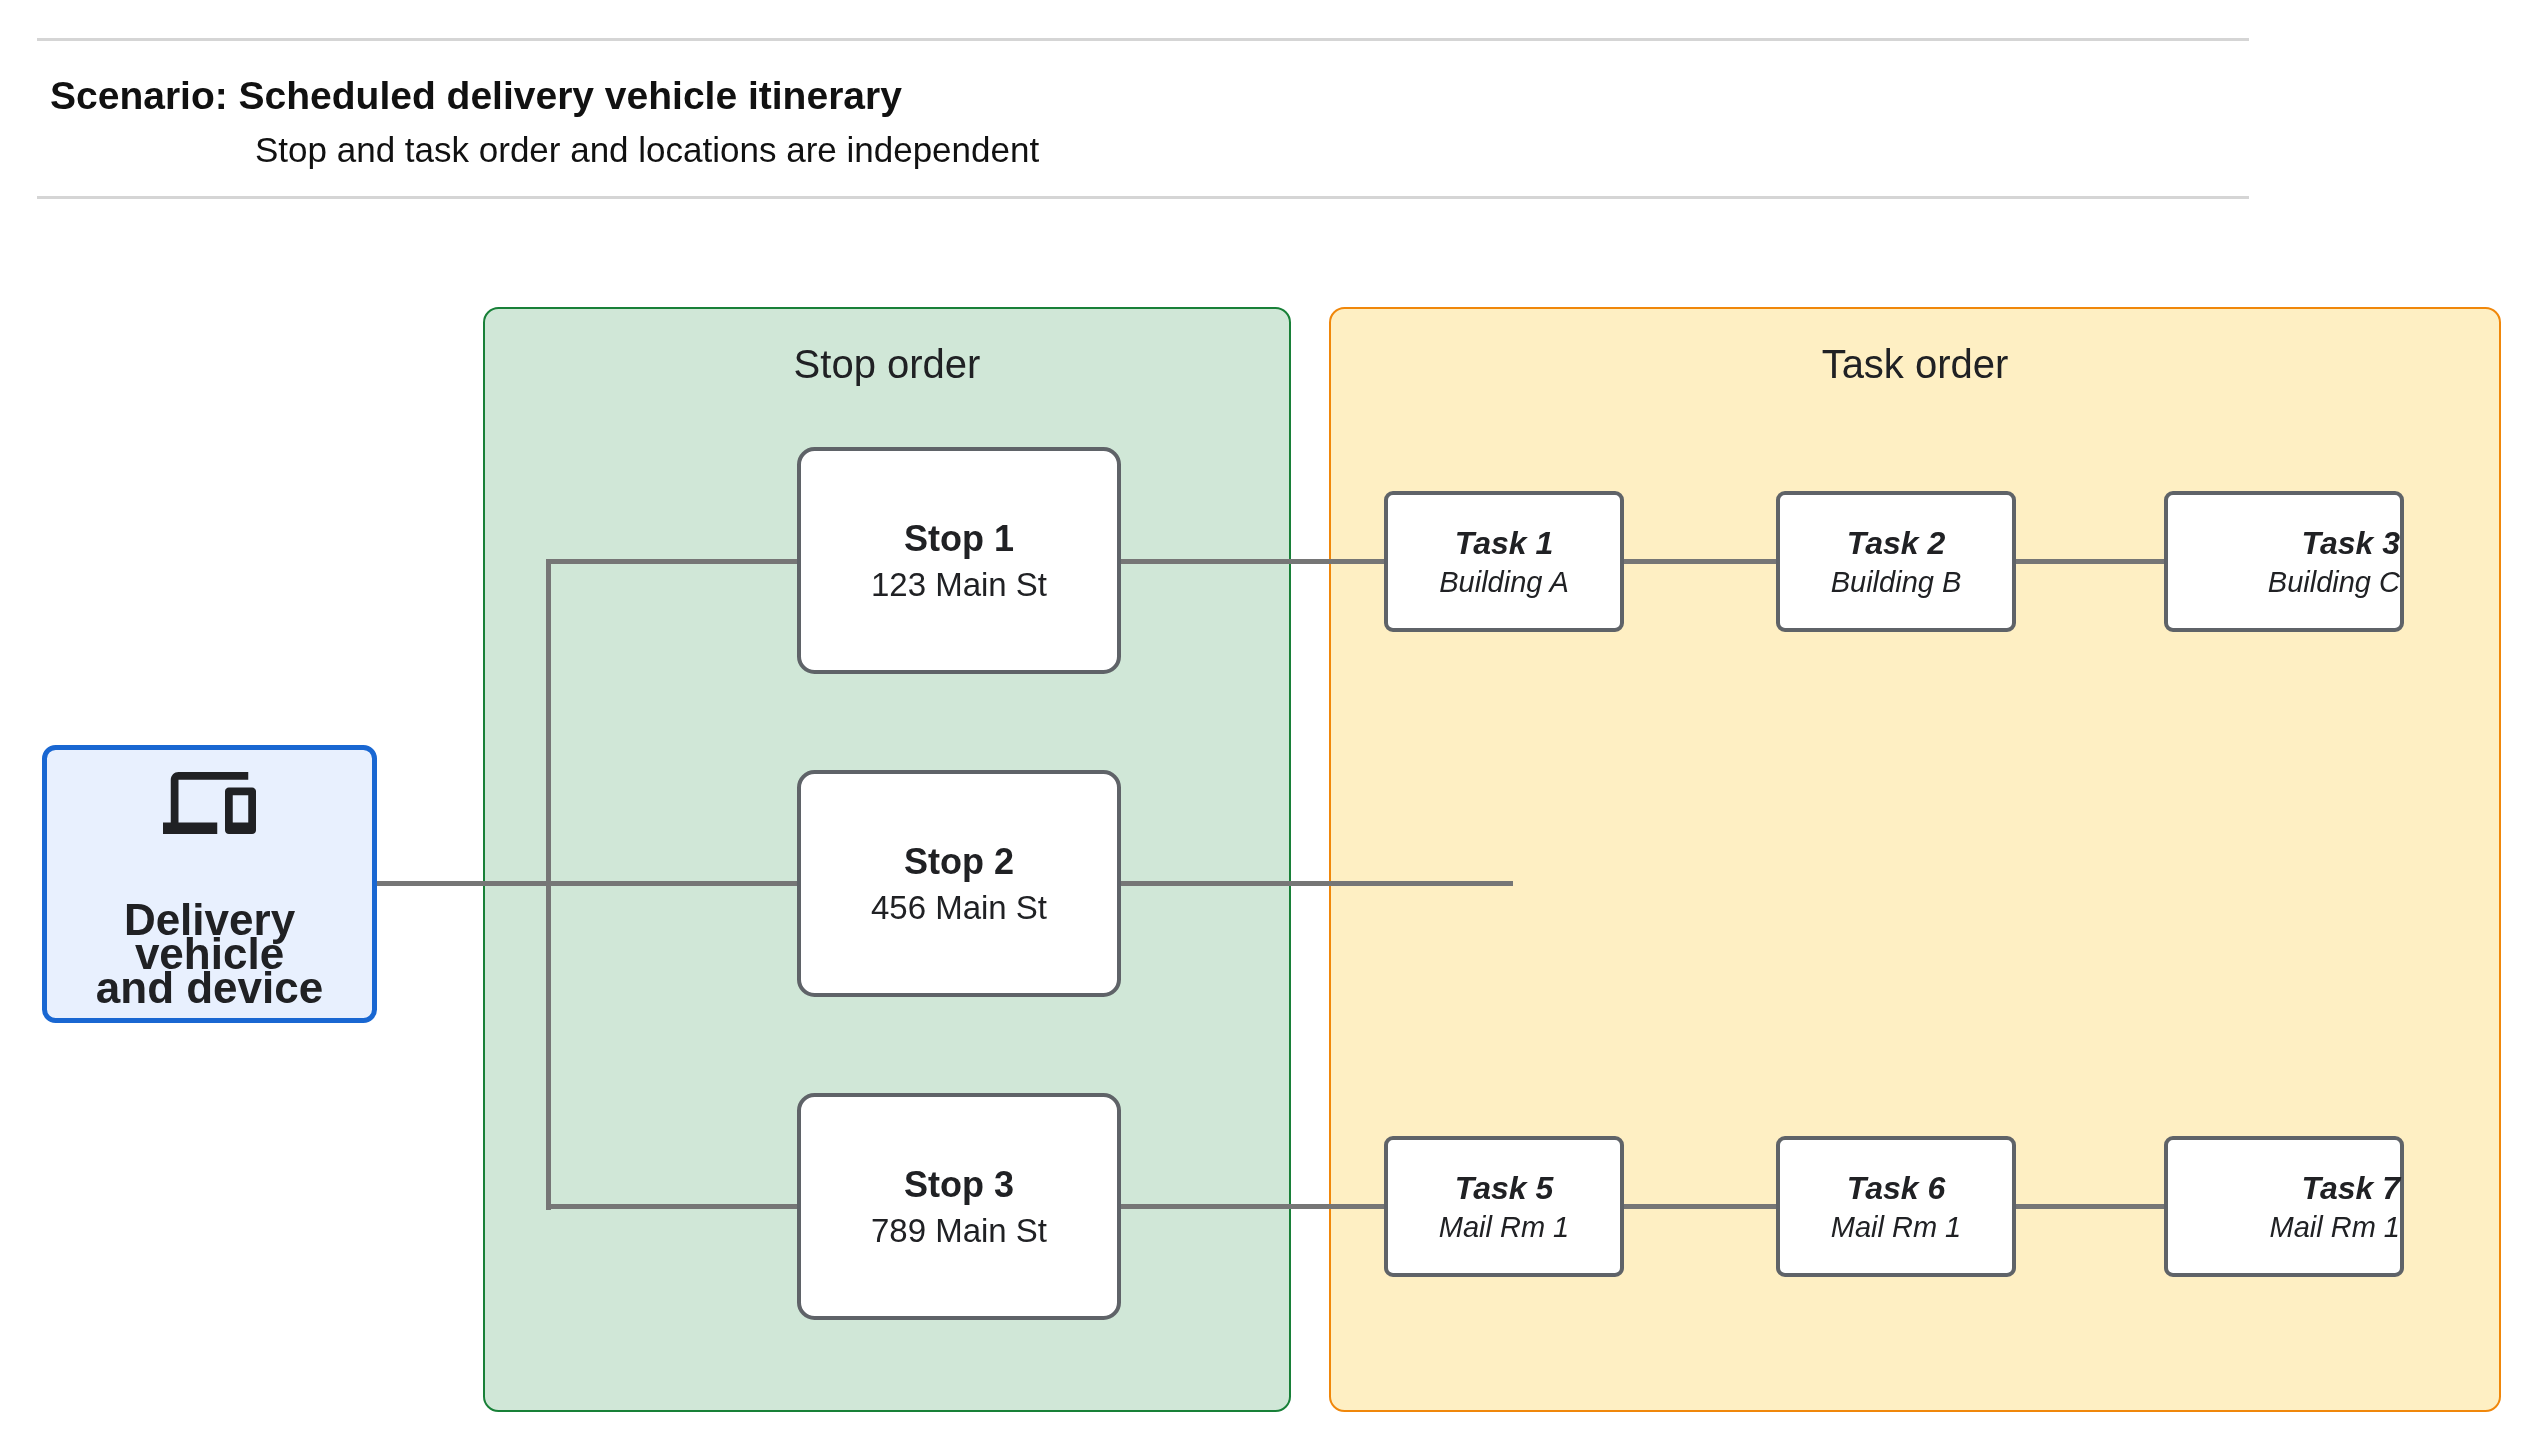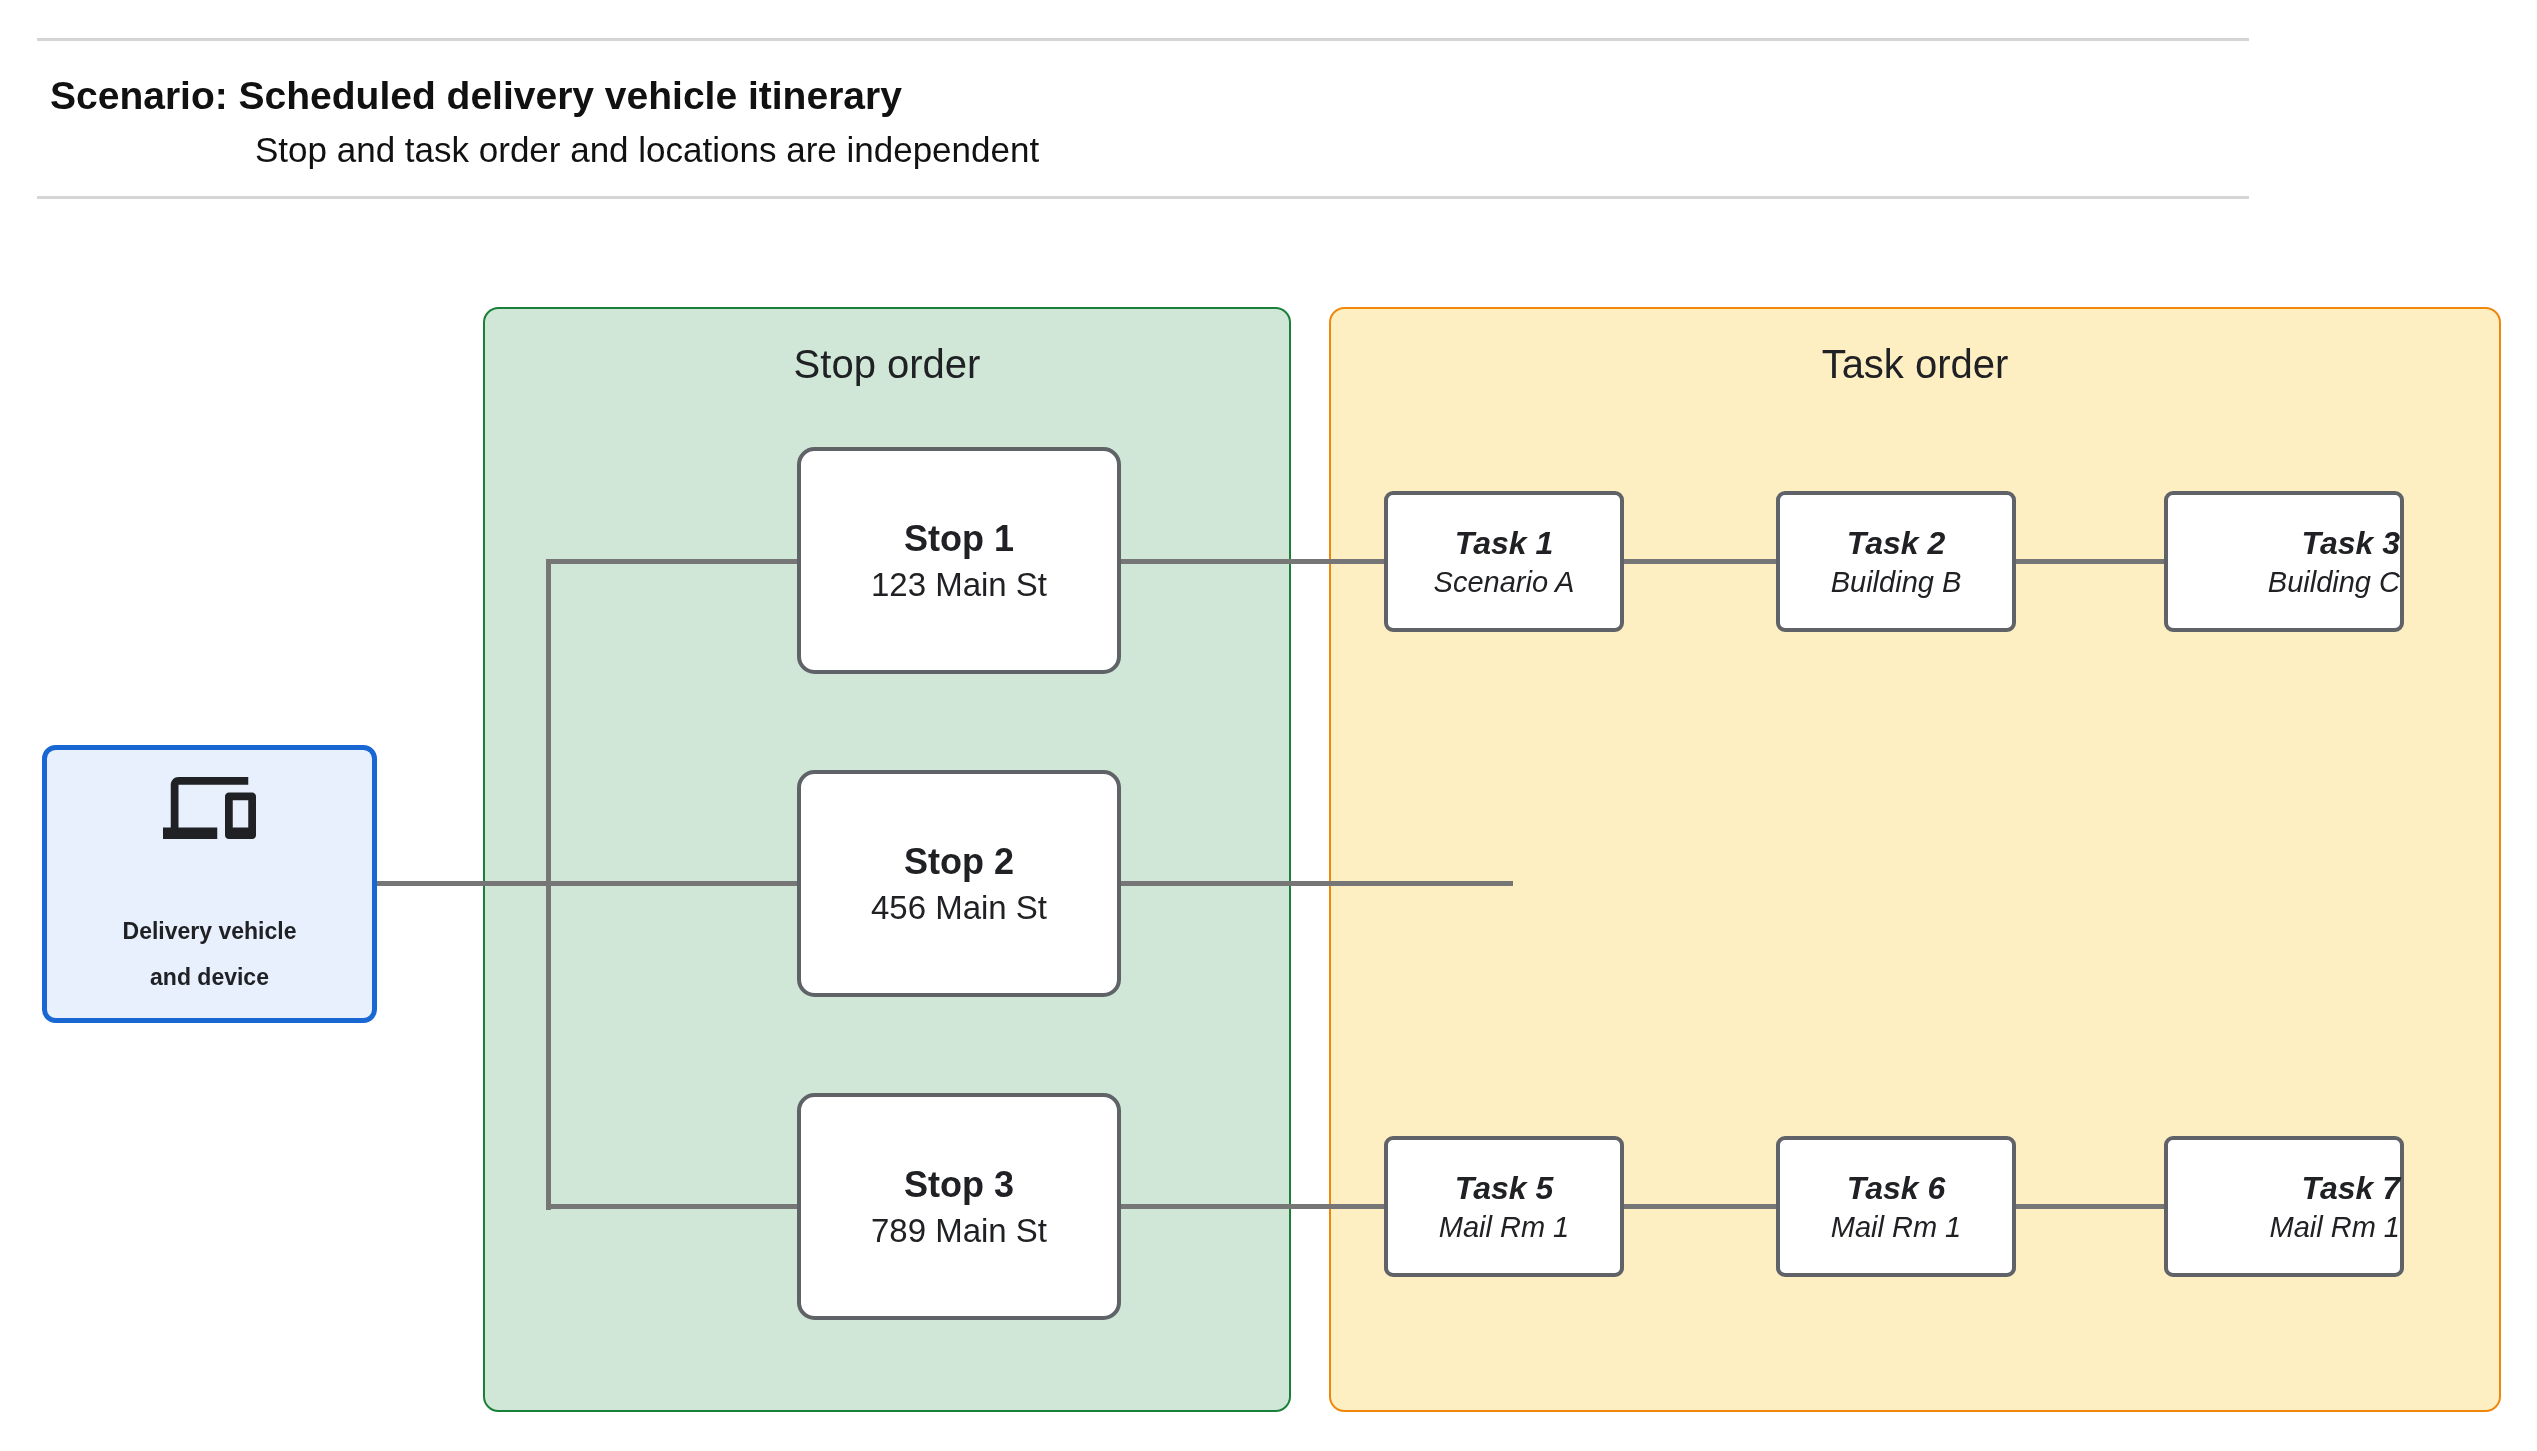--- a/index.html
+++ b/index.html
@@ -35,21 +35,21 @@
   .task{width:240px;height:141px;border-radius:9px;font-style:italic;}
   .task .node-title{font-size:32px;font-weight:bold;line-height:41px;}
   .task .node-loc{font-size:29px;line-height:37px;}
   .col1{left:1384px;} .col2{left:1776px;} .col3{left:2164px;align-items:flex-end;}
   .row1{top:491px;} .row2{top:814px;} .row3{top:1136px;}
   .stop1{top:447px;} .stop2{top:770px;} .stop3{top:1093px;}
 
   .delivery{position:absolute;left:42px;top:745px;width:335px;height:278px;background:var(--blue_fill);
             border:5.8px solid var(--blue_border);border-radius:13.6px;display:flex;flex-direction:column;
             align-items:center;justify-content:center;gap:29px;z-index:3;text-align:center;}
-  .delivery-label{font-size:23px;font-weight:bold;line-height:46px;white-space:pre-line;color:var(--text);margin-top:32px;}
+  .delivery-label{font-size:44px;font-weight:bold;line-height:34px;white-space:pre-line;color:var(--text);margin-top:32px;}
   .device-icon{width:93px;height:78px;}
 </style>
 </head>
 <body>
 
 <div class="canvas">
 
   <div class="rule rule-top"></div>
   <div class="title">Scenario: Scheduled delivery vehicle itinerary</div>
   <div class="subtitle">Stop and task order and locations are independent</div>
@@ -83,21 +83,21 @@
     <div class="node-title">Stop 2</div>
     <div class="node-loc">456 Main St</div>
   </div>
   <div class="node stop stop3">
     <div class="node-title">Stop 3</div>
     <div class="node-loc">789 Main St</div>
   </div>
 
   <div class="node task col1 row1">
     <div class="node-title">Task 1</div>
-    <div class="node-loc">Scenario A</div>
+    <div class="node-loc">Building A</div>
   </div>
   <div class="node task col2 row1">
     <div class="node-title">Task 2</div>
     <div class="node-loc">Building B</div>
   </div>
   <div class="node task col3 row1">
     <div class="node-title">Task 3</div>
     <div class="node-loc">Building C</div>
   </div>
   <div class="node task col1 row3">

